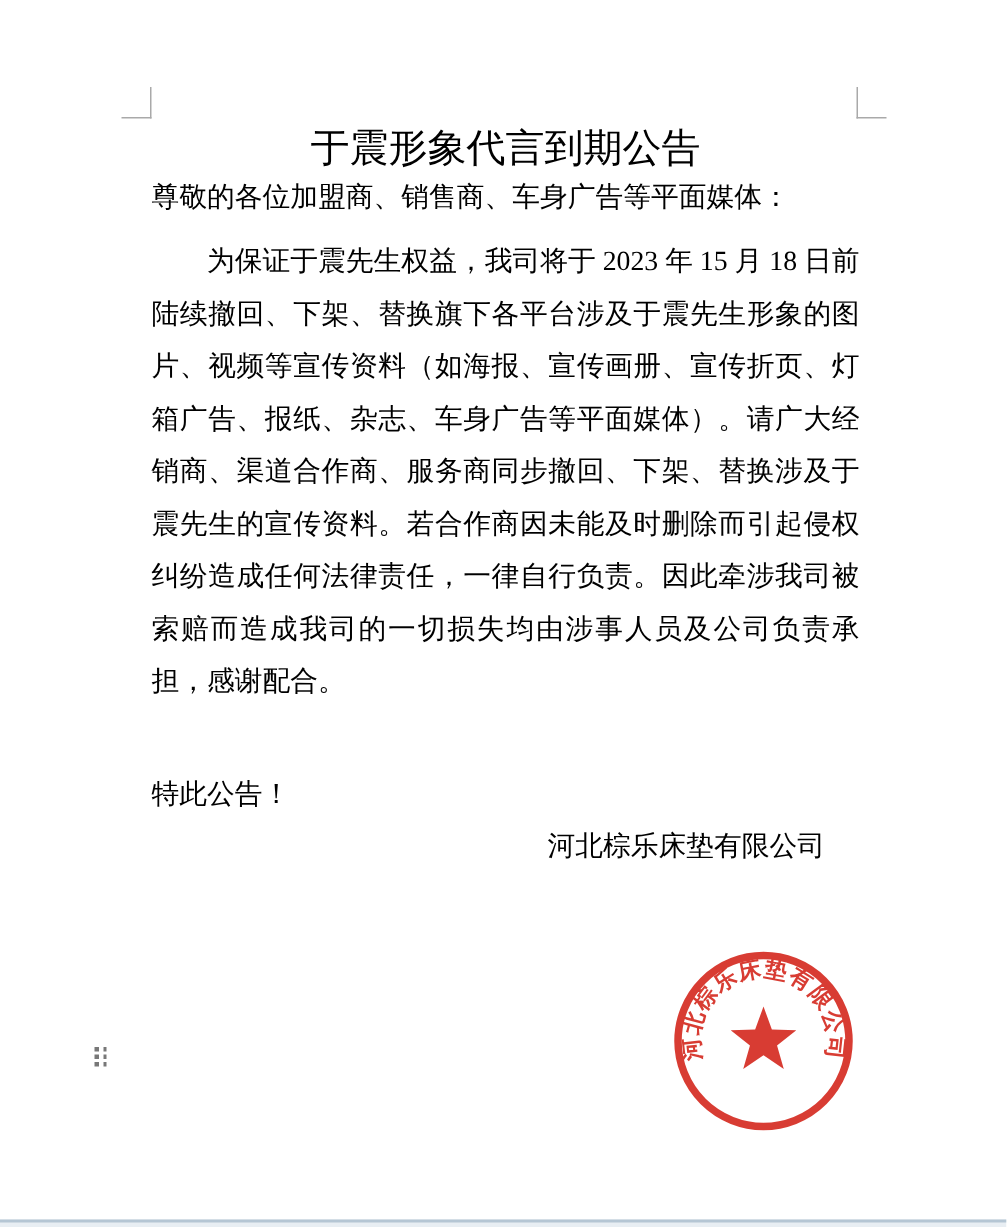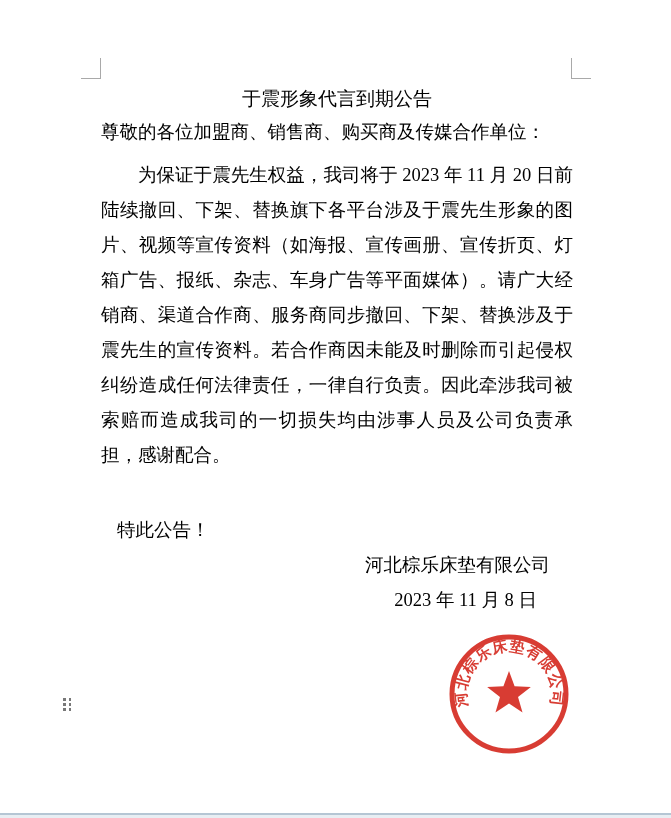--- a/index.html
+++ b/index.html
@@ -25,26 +25,26 @@
   .crop-mark{position:absolute;width:20px;height:21px;top:58px;}
   .crop-mark.tl{left:81px;border-right:1px solid var(--crop-mark);border-bottom:1px solid var(--crop-mark);}
   .crop-mark.tr{left:571px;border-left:1px solid var(--crop-mark);border-bottom:1px solid var(--crop-mark);}
   
   .content{
     position:absolute;left:101px;top:79px;width:472px;
     font-size:18.5px;line-height:35px;
     text-align:justify;text-justify:inter-character;
   }
   .content h1{
-    font-size:19px;font-weight:normal;line-height:26px;
+    font-size:26px;font-weight:normal;line-height:26px;
     text-align:center;margin:7px 0 3px;
   }
   .salutation{margin:0;}
   .body-para{margin:8px 0 0;text-indent:2em;}
-  .closing{margin:40px 16px 0;}
+  .closing{margin:40px 0 0;}
   .company{margin:0;text-align:right;padding-right:23px;}
   .date{margin:0;text-align:right;padding-right:36px;}
   
   .dots{
     position:absolute;left:63px;top:698px;
     display:inline-grid;grid-template-columns:2.5px 2.5px;
     grid-auto-rows:2.5px;column-gap:3px;row-gap:2.5px;
   }
   .dots i{background:var(--dot-gray);display:block;}
   
@@ -68,25 +68,24 @@
 </head>
 <body>
 
 <div class="page">
 
   <div class="crop-mark tl"></div>
   <div class="crop-mark tr"></div>
 
   <div class="content">
     <h1>于震形象代言到期公告</h1>
-    <p class="salutation">尊敬的各位加盟商、销售商、购买商及传媒合作单位：</p>
-    <p class="body-para">为保证于震先生权益，我司将于 2023 年 11 月 20 日前陆续撤回、下架、替换旗下各平台涉及于震先生形象的图片、视频等宣传资料（如海报、宣传画册、宣传折页、灯箱广告、报纸、杂志、车身广告等平面媒体）。请广大经销商、渠道合作商、服务商同步撤回、下架、替换涉及于震先生的宣传资料。若合作商因未能及时删除而引起侵权纠纷造成任何法律责任，一律自行负责。因此牵涉我司被索赔而造成我司的一切损失均由涉事人员及公司负责承担，感谢配合。</p>
+    <p class="salutation">尊敬的各位加盟商、销售商、车身广告等平面媒体：</p>
+    <p class="body-para">为保证于震先生权益，我司将于 2023 年 15 月 18 日前陆续撤回、下架、替换旗下各平台涉及于震先生形象的图片、视频等宣传资料（如海报、宣传画册、宣传折页、灯箱广告、报纸、杂志、车身广告等平面媒体）。请广大经销商、渠道合作商、服务商同步撤回、下架、替换涉及于震先生的宣传资料。若合作商因未能及时删除而引起侵权纠纷造成任何法律责任，一律自行负责。因此牵涉我司被索赔而造成我司的一切损失均由涉事人员及公司负责承担，感谢配合。</p>
     <p class="closing">特此公告！</p>
     <p class="company">河北棕乐床垫有限公司</p>
-    <p class="date">2023 年 11 月 8 日</p>
   </div>
 
   <span class="dots">
     <i></i>
       <i></i>
       <i></i>
       <i></i>
       <i></i>
       <i></i>
   </span>

